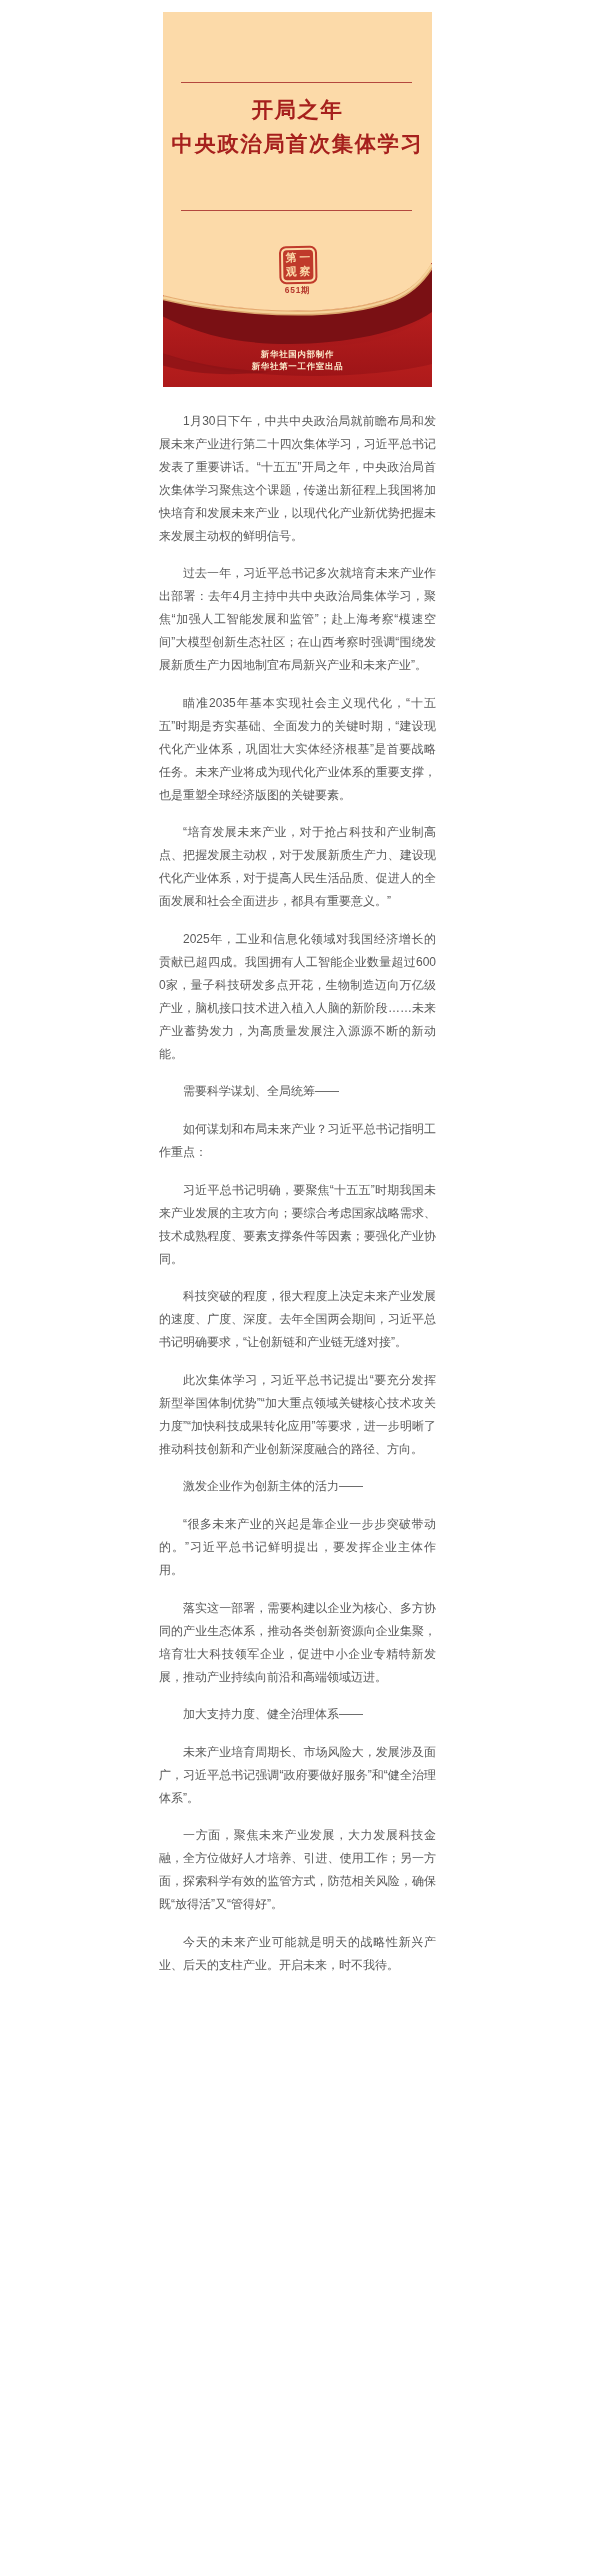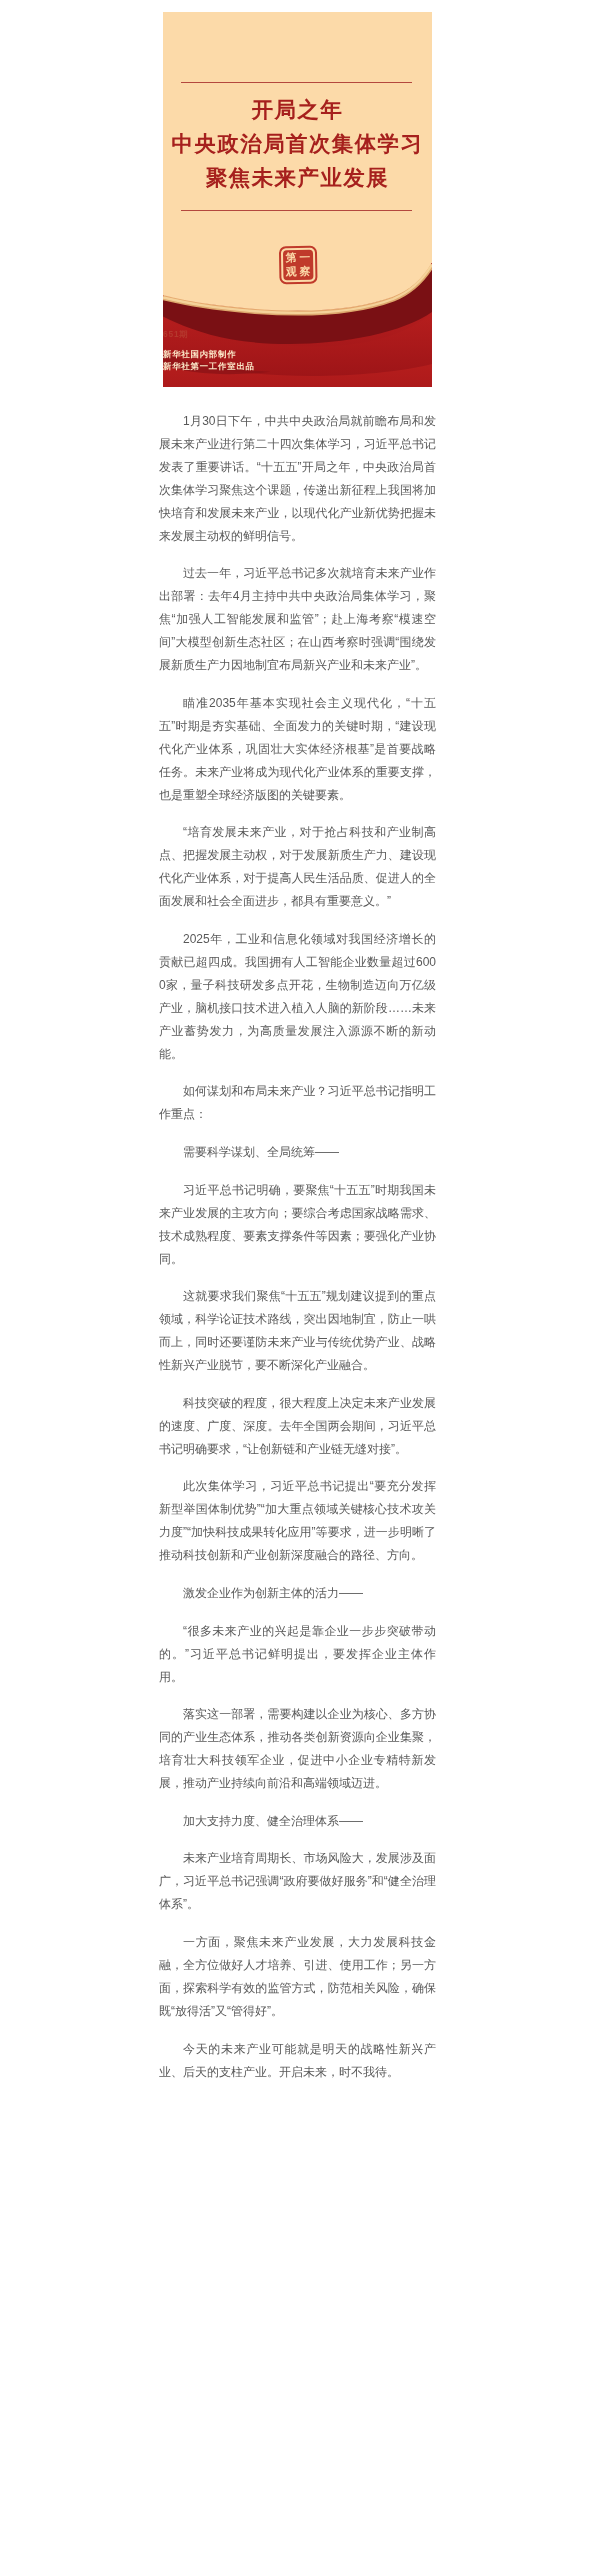--- a/index.html
+++ b/index.html
@@ -50,28 +50,29 @@
   }
   .seal-inner span{
     color:#fcdaa9;
     font-family:"Liberation Serif","DejaVu Serif",serif;
     font-weight:bold;
     font-size:10.7px;line-height:13.8px;
     text-align:center;
   }
   .issue{
     position:absolute;top:273px;left:0;right:0;
+    text-align:center;
     font-size:8.4px;line-height:10px;
     color:#b5382d;
     font-weight:bold;
     letter-spacing:0.8px;
-    margin-top:44px;
   }
   .credits{
     position:absolute;top:336px;left:0;right:0;
+    text-align:center;
     font-size:8.4px;line-height:12.3px;
     color:#fbe7c8;
     font-weight:bold;
     letter-spacing:0.8px;
   }
   
   .article{
     width:277px;
     margin:23px auto 0;
     padding-bottom:13.8px;
@@ -122,21 +123,20 @@
     <path d="M0,373 C35,381 60,386 120,391 C200,397 260,390 300,375 C322,366 338,352 351,330" fill="none" stroke="#f6d79e" stroke-width="3" opacity="0.9"></path>
 
     <path d="M0,0 L351,0 L351,327 C338,350 322,363 300,372 C260,387 200,394 120,388 C60,383 35,378 0,370 Z" fill="#fcdaa9"></path>
   </svg>
 
   <div class="hrule top"></div>
 
   <div class="banner-title">
     <div>开局之年</div>
     <div>中央政治局首次集体学习</div>
-    <div>聚焦未来产业发展</div>
   </div>
 
   <div class="hrule bottom"></div>
 
   <div class="seal">
     <div class="seal-inner">
       <span>第</span>
       <span>一</span>
       <span>观</span>
       <span>察</span>
@@ -150,24 +150,23 @@
     <div>新华社第一工作室出品</div>
   </div>
 </div>
 
 <div class="article">
     <p>1月30日下午，中共中央政治局就前瞻布局和发展未来产业进行第二十四次集体学习，习近平总书记发表了重要讲话。“十五五”开局之年，中央政治局首次集体学习聚焦这个课题，传递出新征程上我国将加快培育和发展未来产业，以现代化产业新优势把握未来发展主动权的鲜明信号。</p>
     <p>过去一年，习近平总书记多次就培育未来产业作出部署：去年4月主持中共中央政治局集体学习，聚焦“加强人工智能发展和监管”；赴上海考察“模速空间”大模型创新生态社区；在山西考察时强调“围绕发展新质生产力因地制宜布局新兴产业和未来产业”。</p>
     <p>瞄准2035年基本实现社会主义现代化，“十五五”时期是夯实基础、全面发力的关键时期，“建设现代化产业体系，巩固壮大实体经济根基”是首要战略任务。未来产业将成为现代化产业体系的重要支撑，也是重塑全球经济版图的关键要素。</p>
     <p>“培育发展未来产业，对于抢占科技和产业制高点、把握发展主动权，对于发展新质生产力、建设现代化产业体系，对于提高人民生活品质、促进人的全面发展和社会全面进步，都具有重要意义。”</p>
     <p>2025年，工业和信息化领域对我国经济增长的贡献已超四成。我国拥有人工智能企业数量超过6000家，量子科技研发多点开花，生物制造迈向万亿级产业，脑机接口技术进入植入人脑的新阶段……未来产业蓄势发力，为高质量发展注入源源不断的新动能。</p>
+    <p>需要科学谋划、全局统筹——</p>
     <p>如何谋划和布局未来产业？习近平总书记指明工作重点：</p>
-    <p>需要科学谋划、全局统筹——</p>
     <p>习近平总书记明确，要聚焦“十五五”时期我国未来产业发展的主攻方向；要综合考虑国家战略需求、技术成熟程度、要素支撑条件等因素；要强化产业协同。</p>
-    <p>这就要求我们聚焦“十五五”规划建议提到的重点领域，科学论证技术路线，突出因地制宜，防止一哄而上，同时还要谨防未来产业与传统优势产业、战略性新兴产业脱节，要不断深化产业融合。</p>
     <p>科技突破的程度，很大程度上决定未来产业发展的速度、广度、深度。去年全国两会期间，习近平总书记明确要求，“让创新链和产业链无缝对接”。</p>
     <p>此次集体学习，习近平总书记提出“要充分发挥新型举国体制优势”“加大重点领域关键核心技术攻关力度”“加快科技成果转化应用”等要求，进一步明晰了推动科技创新和产业创新深度融合的路径、方向。</p>
     <p>激发企业作为创新主体的活力——</p>
     <p>“很多未来产业的兴起是靠企业一步步突破带动的。”习近平总书记鲜明提出，要发挥企业主体作用。</p>
     <p>落实这一部署，需要构建以企业为核心、多方协同的产业生态体系，推动各类创新资源向企业集聚，培育壮大科技领军企业，促进中小企业专精特新发展，推动产业持续向前沿和高端领域迈进。</p>
     <p>加大支持力度、健全治理体系——</p>
     <p>未来产业培育周期长、市场风险大，发展涉及面广，习近平总书记强调“政府要做好服务”和“健全治理体系”。</p>
     <p>一方面，聚焦未来产业发展，大力发展科技金融，全方位做好人才培养、引进、使用工作；另一方面，探索科学有效的监管方式，防范相关风险，确保既“放得活”又“管得好”。</p>
     <p>今天的未来产业可能就是明天的战略性新兴产业、后天的支柱产业。开启未来，时不我待。</p>
   </div>

